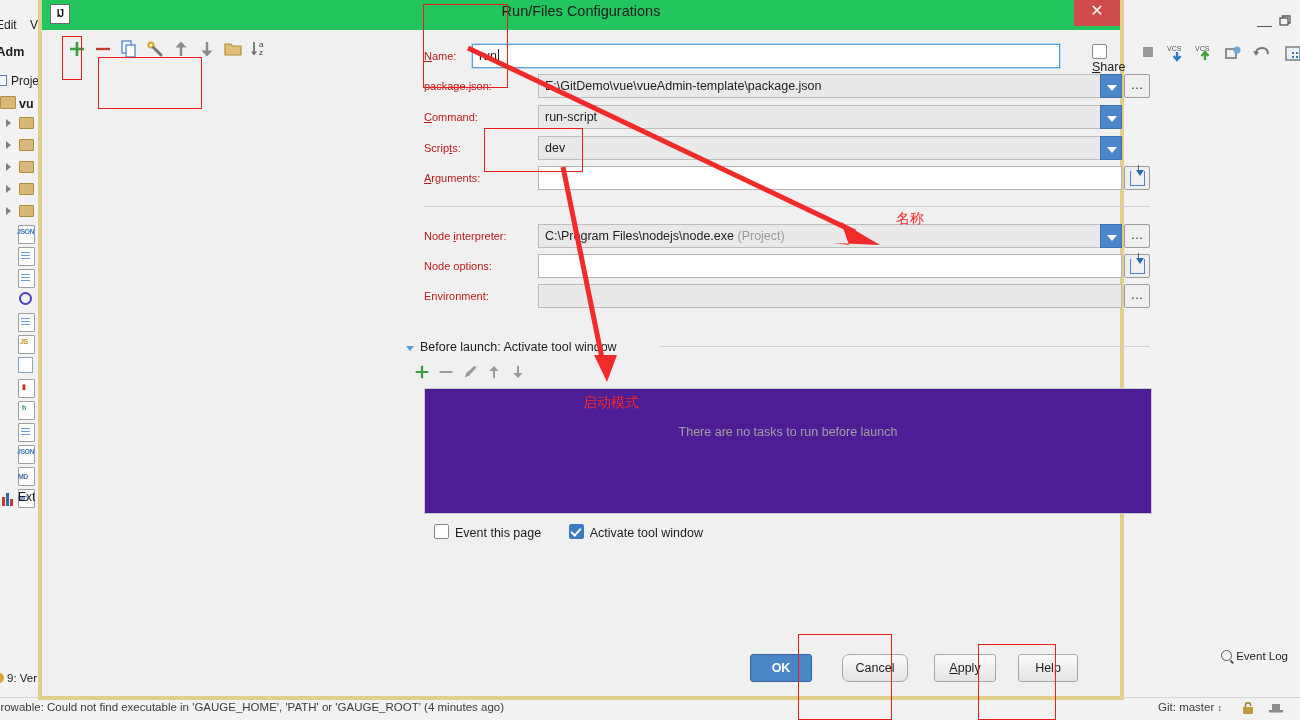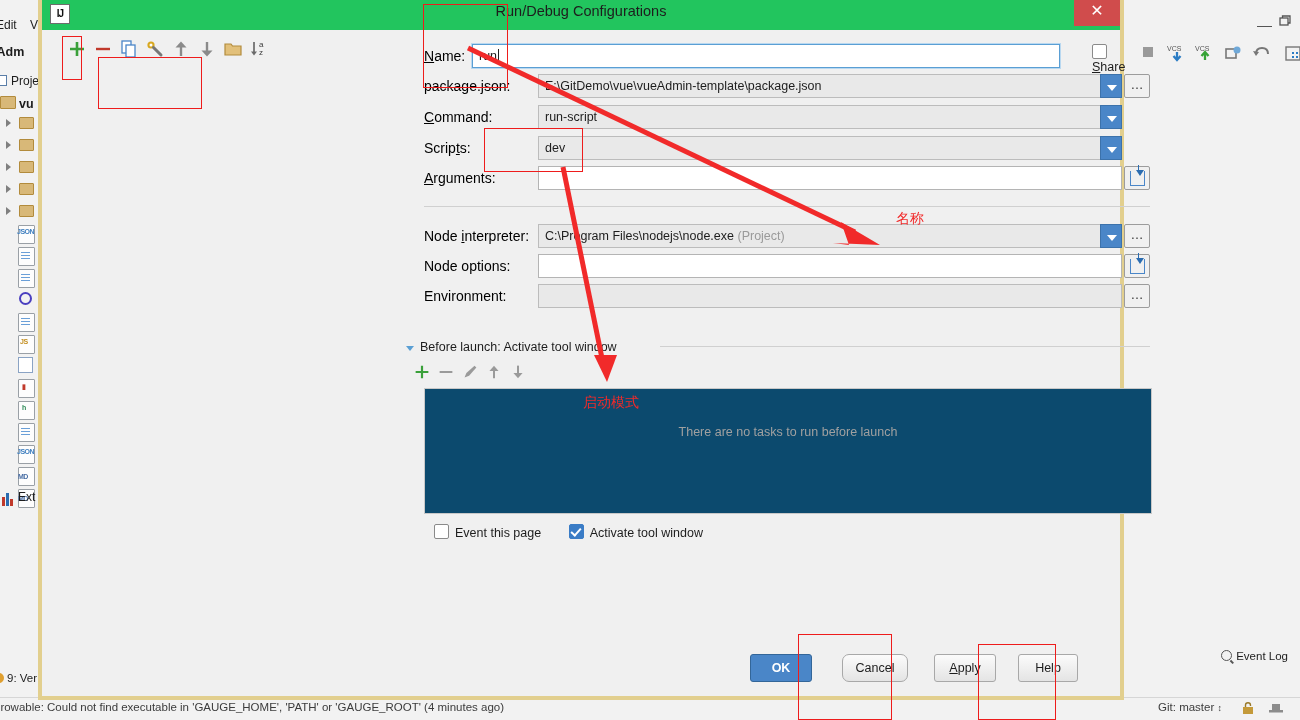--- a/index.html
+++ b/index.html
@@ -155,21 +155,21 @@
   }
   .wrench-ico {
     position:absolute; width:14px; height:14px;
   }
   .cfg-label { position:absolute; white-space:nowrap; }
 
   
   .form { position:absolute; left:360px; top:0; right:0; bottom:0; }
   .frow { position:absolute; left:0; height:24px; }
   .flabel {
-    position:absolute; font-size:14px; color:#000000; white-space:nowrap;
+    position:absolute; font-size:11px; color:#b91c1c; white-space:nowrap;
     line-height:24px;
   }
   .flabel u { text-decoration:underline; }
   .fin {
     position:absolute; height:24px; box-sizing:border-box;
     background:#fff; border:1px solid #b4b4b4; font-size:12.5px;
     line-height:22px; padding-left:6px; color:#1d1d1d; white-space:nowrap;
     overflow:hidden;
   }
   .fin.readonly { background:#e9e9e9; border:1px solid #bcbcbc; }
@@ -217,21 +217,21 @@
 
   .bl-header { position:absolute; left:4px; top:310px; font-size:12.5px; }
   .bl-arrow {
     position:absolute; left:0px; top:6px; width:0;height:0;
     border-left:4px solid transparent;border-right:4px solid transparent;
     border-top:5px solid #5a9fd4;
   }
   .bl-toolbar { position:absolute; left:10px; top:332px; width:200px; height:24px; }
   .bl-box {
     position:absolute; left:22px; top:358px; width:728px; height:126px;
-    background:#0c4a6e; border:1px solid #c8c8c8; box-sizing:border-box;
+    background:#4c1d95; border:1px solid #c8c8c8; box-sizing:border-box;
   }
   .bl-empty {
     position:absolute; left:0; right:0; top:36px; text-align:center;
     color:#a0a0a0; font-size:12.5px;
   }
 
   .cbrow { position:absolute; left:32px; top:494px; font-size:12.5px; }
   .cbox {
     display:inline-block; width:13px;height:13px;border:1px solid #8a8a8a;
     background:#fff; vertical-align:-2px; margin-right:6px; border-radius:2px;
@@ -452,21 +452,21 @@
           <rect x="4" y="3" width="8" height="6" fill="#8c8c8c"></rect>
           <rect x="1" y="9" width="14" height="2.5" fill="#8c8c8c"></rect>
         </svg>
     </span>
   </div>
 
   <div class="dialog">
 
     <div class="dlg-title-bar">
       <div class="dlg-ij-logo">IJ</div>
-      <div class="dlg-title-text">Run/Debug Configurations</div>
+      <div class="dlg-title-text">Run/Files Configurations</div>
       <div class="dlg-close">✕</div>
     </div>
 
     <div class="dlg-body">
 
       <div class="cfg-toolbar">
         <span class="tb-ico" style="left:4px;">
           <svg width="22" height="22" viewBox="0 0 22 22">
               <path d="M11 4 L11 18 M4 11 L18 11" stroke="#3aa03a" stroke-width="2.6"></path>
             </svg>

